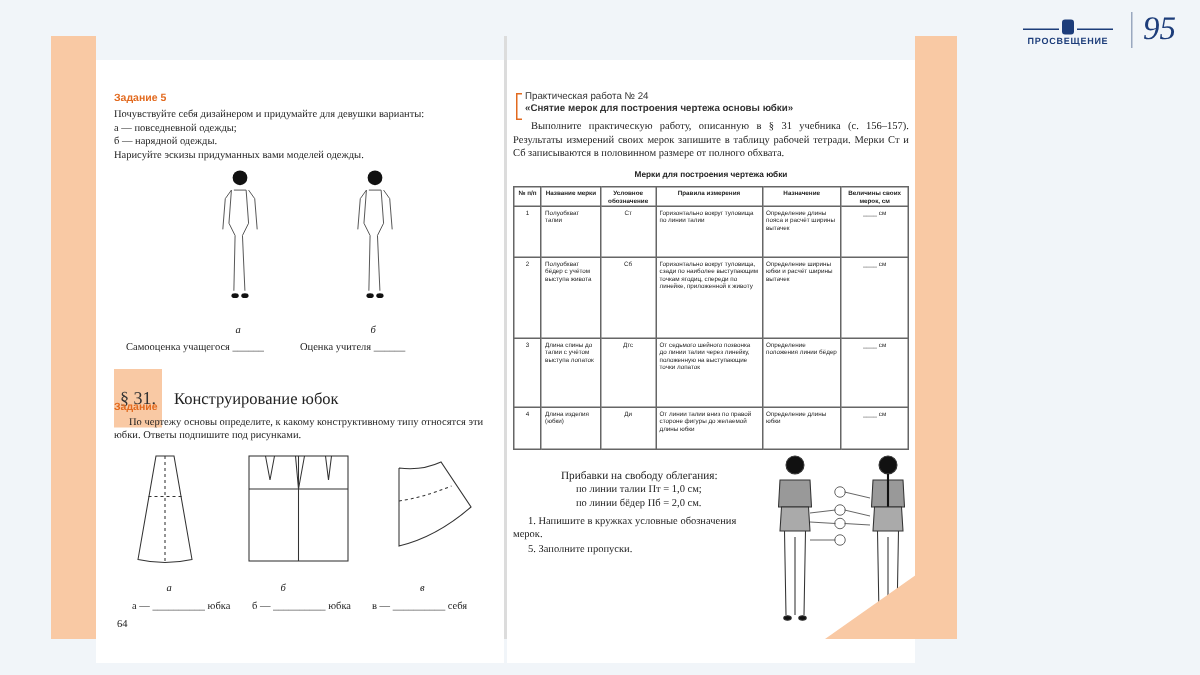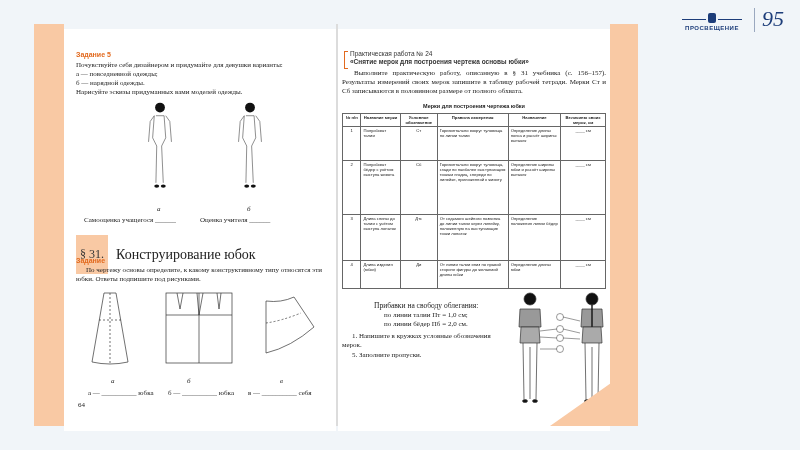--- a/index.html
+++ b/index.html
@@ -6,35 +6,35 @@
   body{width:800px;height:450px;background:#f1f5f9;position:relative;overflow:hidden;font-family:"Liberation Serif",serif;color:#222;}
   .logo{position:absolute;top:8px;left:672px;width:120px;height:26px;}
   .logo .brand{position:absolute;left:8px;top:4px;width:64px;text-align:center;}
   .logo .brand .line{position:absolute;top:7px;height:1px;background:#1d3d7a;width:24px;}
   .logo .brand .mark{position:absolute;left:28px;top:1px;width:8px;height:10px;background:#1d3d7a;border-radius:2px;}
   .logo .brand .txt{position:absolute;top:13px;left:0;width:64px;font-family:"Liberation Sans",sans-serif;font-size:6px;font-weight:bold;color:#1d3d7a;letter-spacing:0.5px;}
   .logo .sep{position:absolute;left:82px;top:0;width:1px;height:24px;background:#9aa8bf;}
   .logo .ninety{position:absolute;left:90px;top:-2px;font-family:"Liberation Serif",serif;font-size:22px;color:#1d3d7a;font-style:italic;}
 
   .spread{position:absolute;left:34px;top:24px;width:576px;height:402px;}
-  .page{position:absolute;top:5px;background:#fff;height:402px;}
+  .page{position:absolute;top:16px;background:#fff;height:402px;}
   .page-left{left:30px;width:272px;}
   .page-right{left:304px;width:272px;}
   .margin-left{position:absolute;left:0;top:0;width:30px;height:402px;background:#f9c9a4;}
   .margin-right{position:absolute;left:576px;top:0;width:28px;height:402px;background:#f9c9a4;}
   .corner{position:absolute;left:516px;top:340px;width:88px;height:62px;background:#f9c9a4;clip-path:polygon(100% 0,100% 100%,0 100%);}
   .divider{position:absolute;left:302px;top:0;width:2px;height:402px;background:#dcdcdc;}
 
   .task-title{color:#e26a1f;font-family:"Liberation Sans",sans-serif;font-weight:bold;font-size:7px;}
   .t{font-size:7px;line-height:9px;}
   .abs{position:absolute;}
   .figure{position:absolute;width:40px;height:90px;}
   .sec{position:absolute;left:12px;top:232px;display:flex;align-items:center;}
   .sec-num{background:#f9c9a4;color:#333;font-size:12px;padding:12px 4px;}
-  .sec-title{font-size:14px;margin-left:8px;}
+  .sec-title{font-size:11px;margin-left:8px;}
   .pg{position:absolute;font-size:7px;}
   table.m{position:absolute;left:4px;top:84px;width:264px;border-collapse:collapse;font-family:"Liberation Sans",sans-serif;font-size:4.2px;}
   table.m th,table.m td{border:0.6px solid #666;padding:1px 2px;vertical-align:top;}
   table.m th{font-weight:bold;text-align:center;font-size:4.2px;}
   .prac-bar{position:absolute;left:6px;top:30px;width:3px;height:16px;border:1.5px solid #e26a1f;border-right:none;}
 </style>
 </head>
 <body>
 
 <div class="logo">

